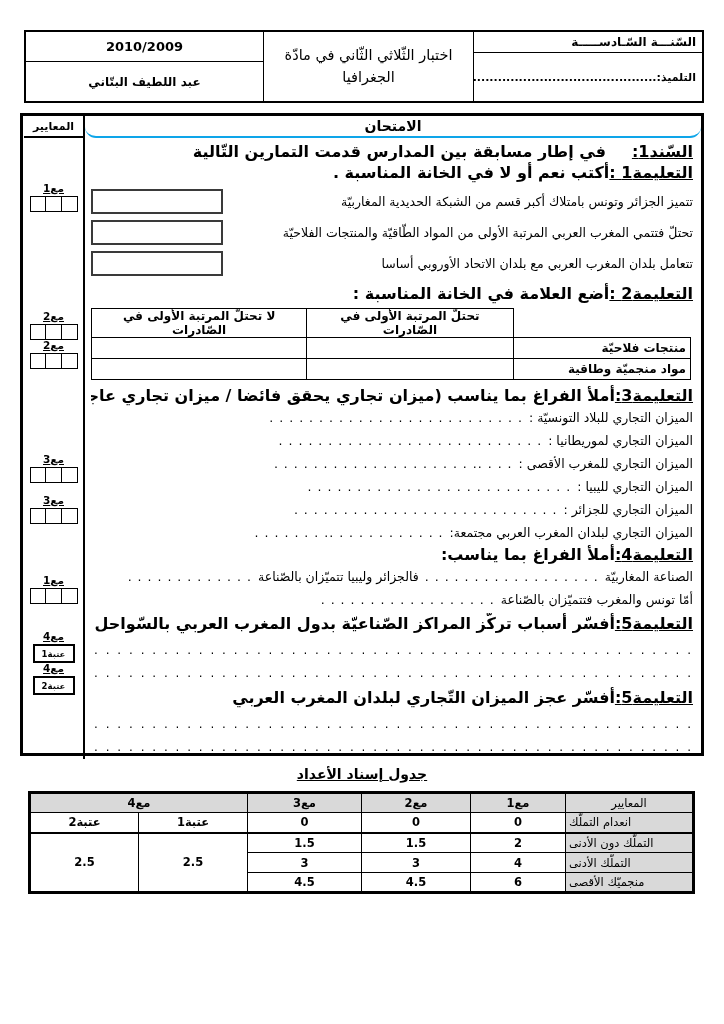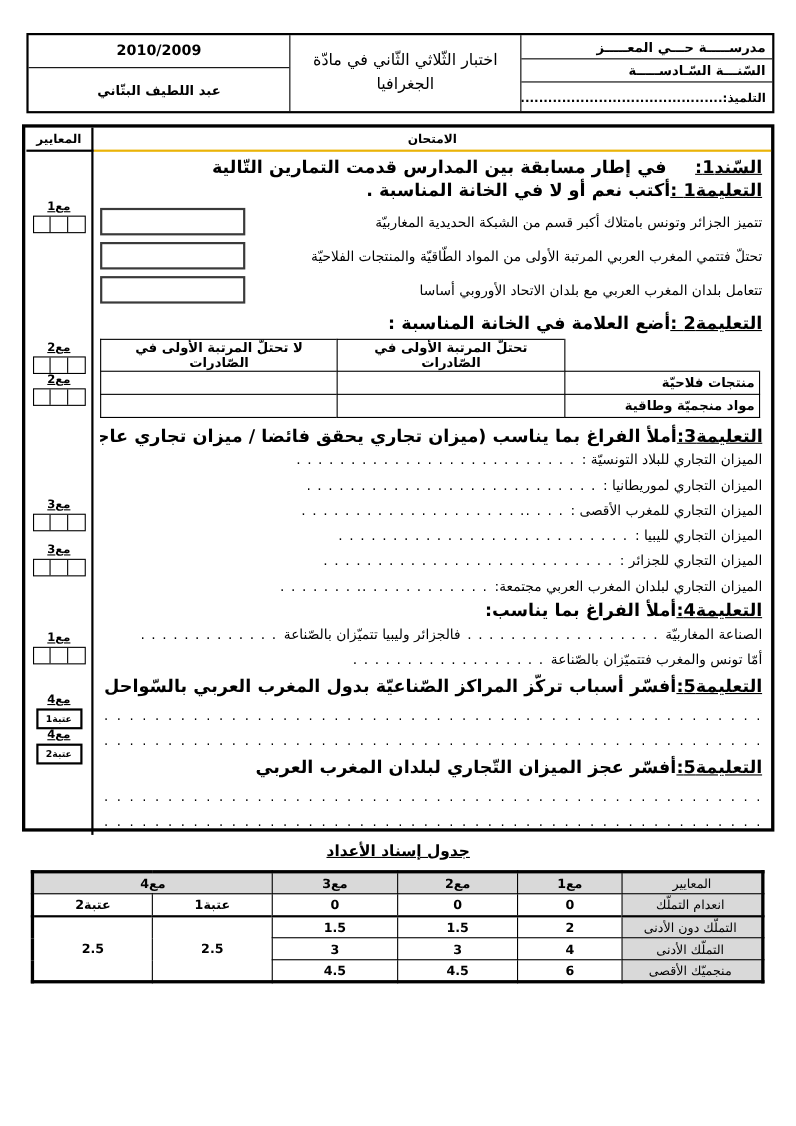--- a/index.html
+++ b/index.html
@@ -19,21 +19,21 @@
   .hdr-mid{border-left:1px solid #000;border-right:1px solid #000;display:flex;flex-direction:column;align-items:center;justify-content:center;font-weight:400;font-size:14.5px;text-align:center;line-height:1.45;}
   .hdr-left{display:flex;flex-direction:column;justify-content:space-between;}
   .hdr-left .y{height:29px;border-bottom:1px solid #000;display:flex;align-items:center;justify-content:center;font-weight:700;font-size:13px;direction:ltr;}
   .hdr-left .t{flex:1;display:flex;align-items:center;justify-content:center;font-weight:700;font-size:12px;}
   
   .main-frame{
     position:absolute;top:113px;left:20px;width:684px;height:643px;
     border:3px solid #000;box-sizing:border-box;
     display:grid;grid-template-columns:616px 61px;grid-template-rows:22px 1fr;direction:rtl;
   }
-  .exam-head{border-bottom:2px solid #eab308;display:flex;align-items:center;justify-content:center;font-weight:700;font-size:11px;}
+  .exam-head{border-bottom:2px solid #0ea5e9;display:flex;align-items:center;justify-content:center;font-weight:700;font-size:14px;border-radius:11px;}
   .crit-head{border-bottom:2px solid #000;border-right:2px solid #000;display:flex;align-items:center;justify-content:center;font-weight:700;font-size:11px;}
   .content{position:relative;padding:3px 8px 0 6px;box-sizing:border-box;}
   .crit-body{position:relative;border-right:2px solid #000;}
   
   .hline{font-size:16px;font-weight:700;height:21px;line-height:21px;white-space:nowrap;overflow:hidden;}
   .hline .lbl{text-decoration:underline;}
   .support-gap{display:inline-block;width:26px;}
   .stmt{display:flex;justify-content:space-between;align-items:center;height:23px;margin:7px 0 8px;}
   .stmt-text{font-size:12.5px;white-space:nowrap;}
   .ansbox{width:128px;height:21px;border:2px solid #3a3a3a;background:#fff;flex:none;}
@@ -54,34 +54,33 @@
   .cells{display:flex;width:46px;height:14px;border:1px solid #000;margin-top:2px;background:#fff;}
   .cells span{flex:1;border-left:1px solid #000;}
   .cells span:last-child{border-left:none;}
   .tbox{width:38px;height:15px;border:2px solid #000;margin-top:2px;display:flex;align-items:center;justify-content:center;font-size:8.5px;font-weight:700;background:#fff;}
   
   .gtitle{position:absolute;top:766px;left:0;width:724px;text-align:center;font-weight:700;font-size:14px;text-decoration:underline;}
   .grading{position:absolute;top:791px;left:28px;border-collapse:collapse;direction:rtl;table-layout:fixed;}
   .grading td{border:1px solid #000;height:20px;text-align:center;font-size:11.5px;padding:0 3px;box-sizing:border-box;}
   .grading .shade{background:#d9d9d9;}
   .grading .mh{font-weight:700;}
-  .grading .lbl{text-align:center;padding-right:6px;}
+  .grading .lbl{text-align:left;padding-right:6px;}
   .grading .num{font-weight:700;}
   .grading .thr{font-weight:700;}
   .grading tr.r1 td{border-bottom:2px solid #000;}
   .grading{border:3px solid #000;}
 </style>
 </head>
 <body>
 
 <div class="page">
 
   <div class="hdr">
     <div class="hdr-right">
-      <div class="r1">مدرســـــة حـــي المعـــــز</div>
       <div class="r2">السّنـــة السّـادســـــة</div>
       <div class="r3">التلميذ:.................................................</div>
     </div>
     <div class="hdr-mid">
       <span>اختبار الثّلاثي الثّاني في مادّة</span>
       <span>الجغرافيا</span>
     </div>
     <div class="hdr-left">
       <div class="y">2010/2009</div>
       <div class="t">عبد اللطيف البتّاني</div>

